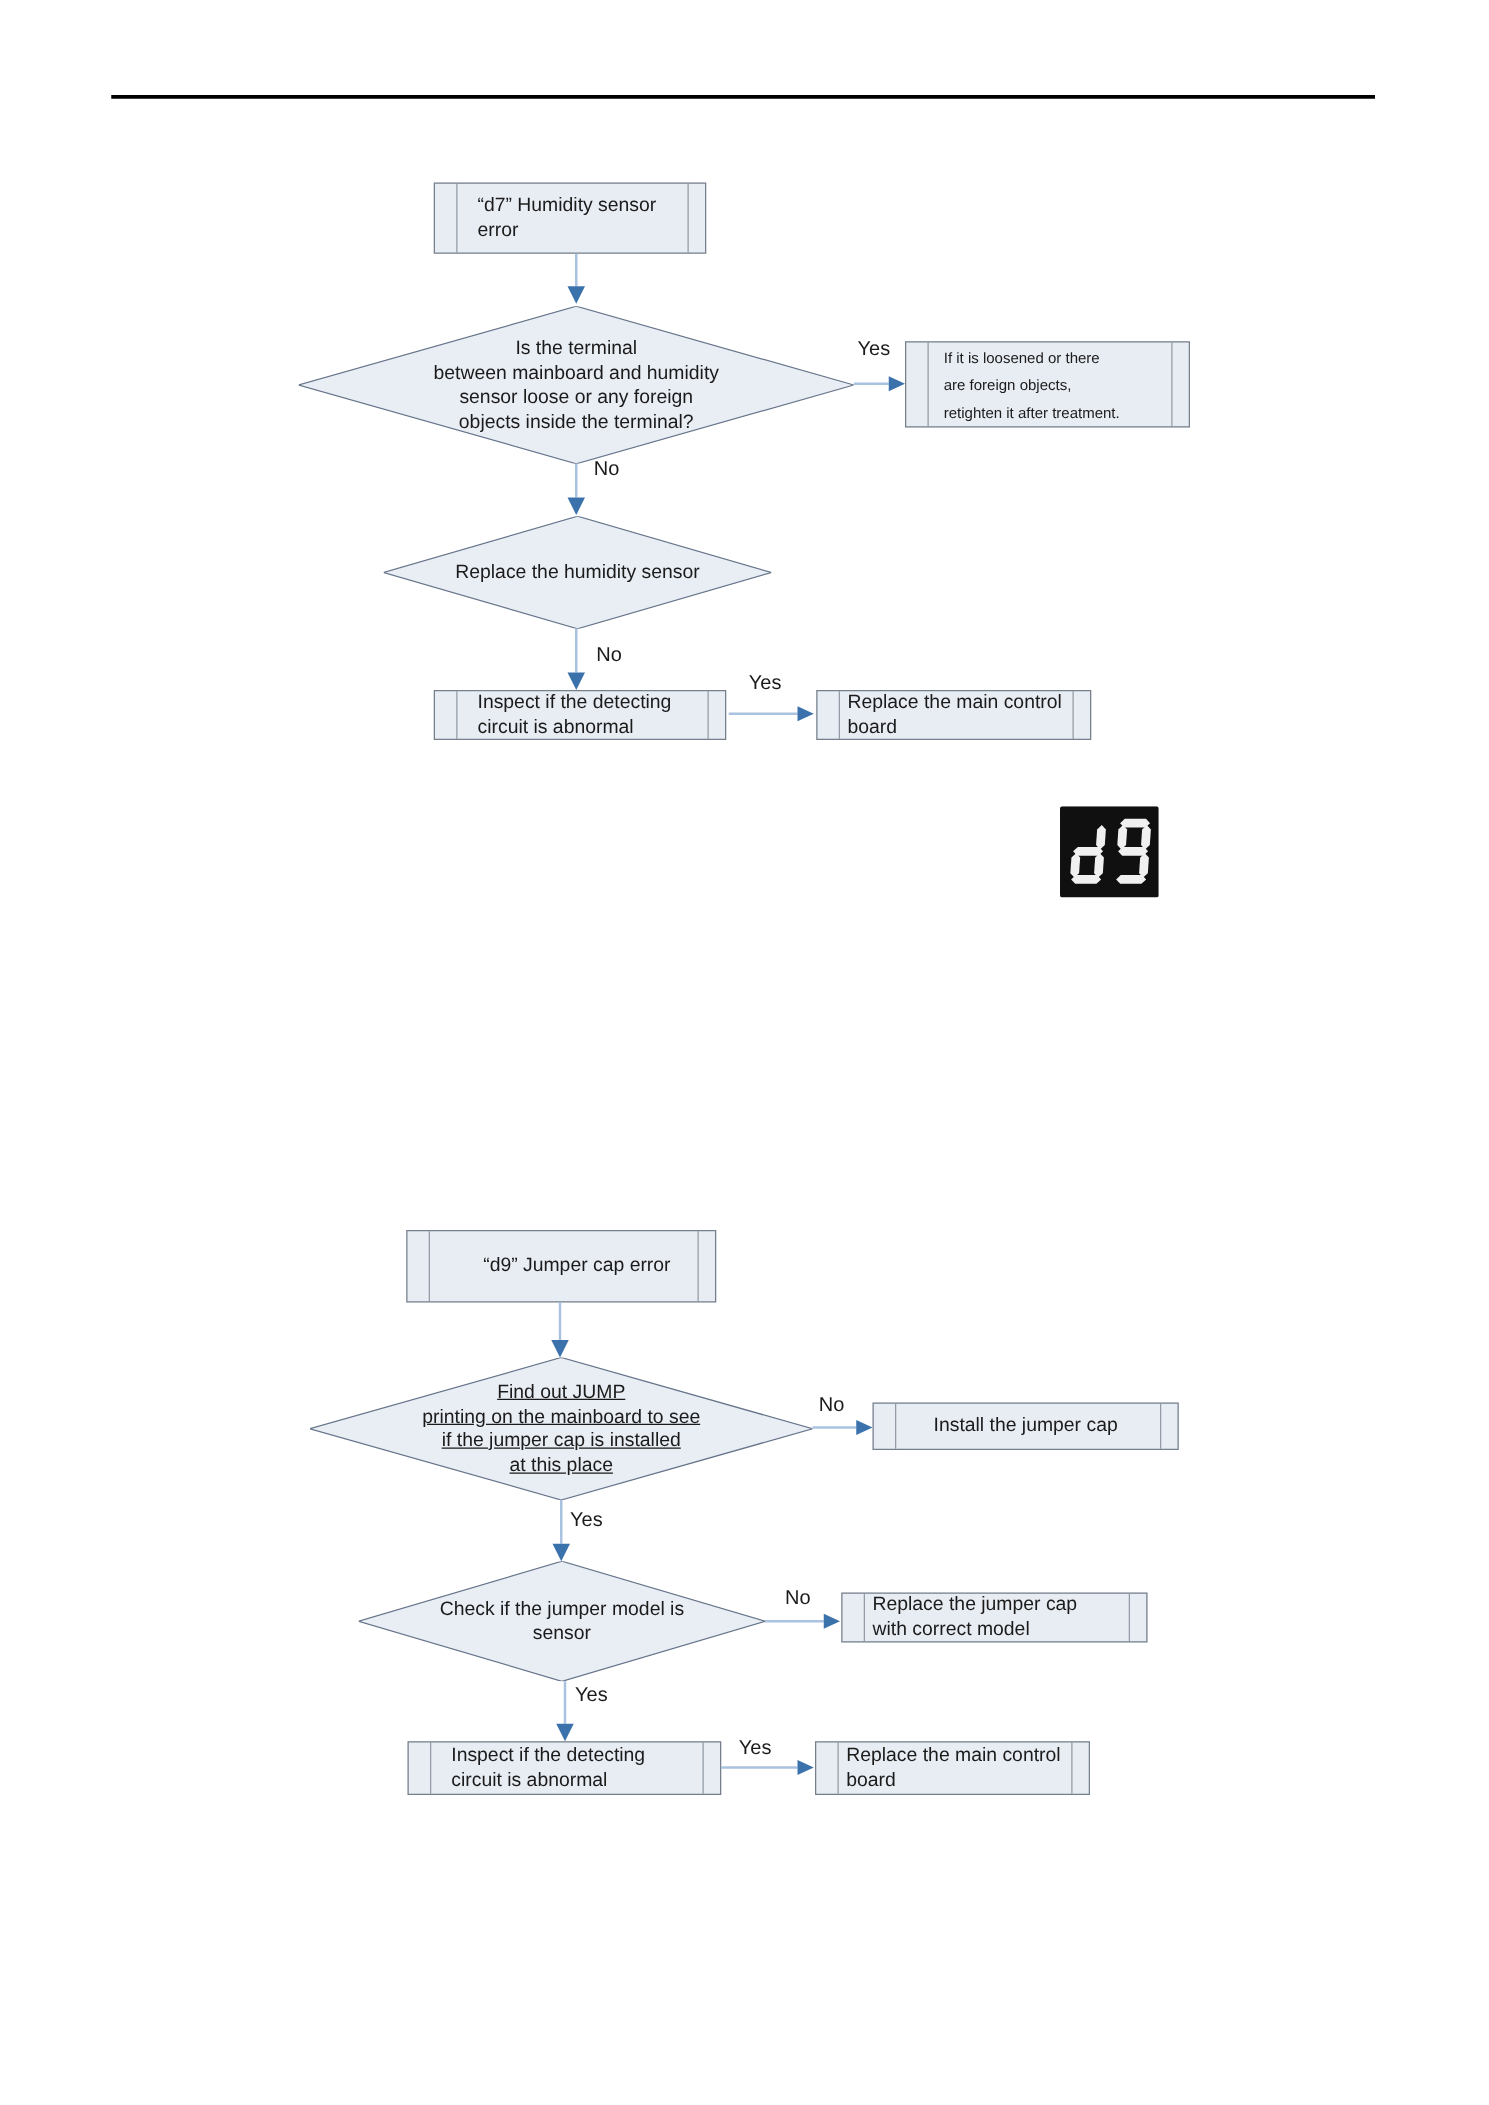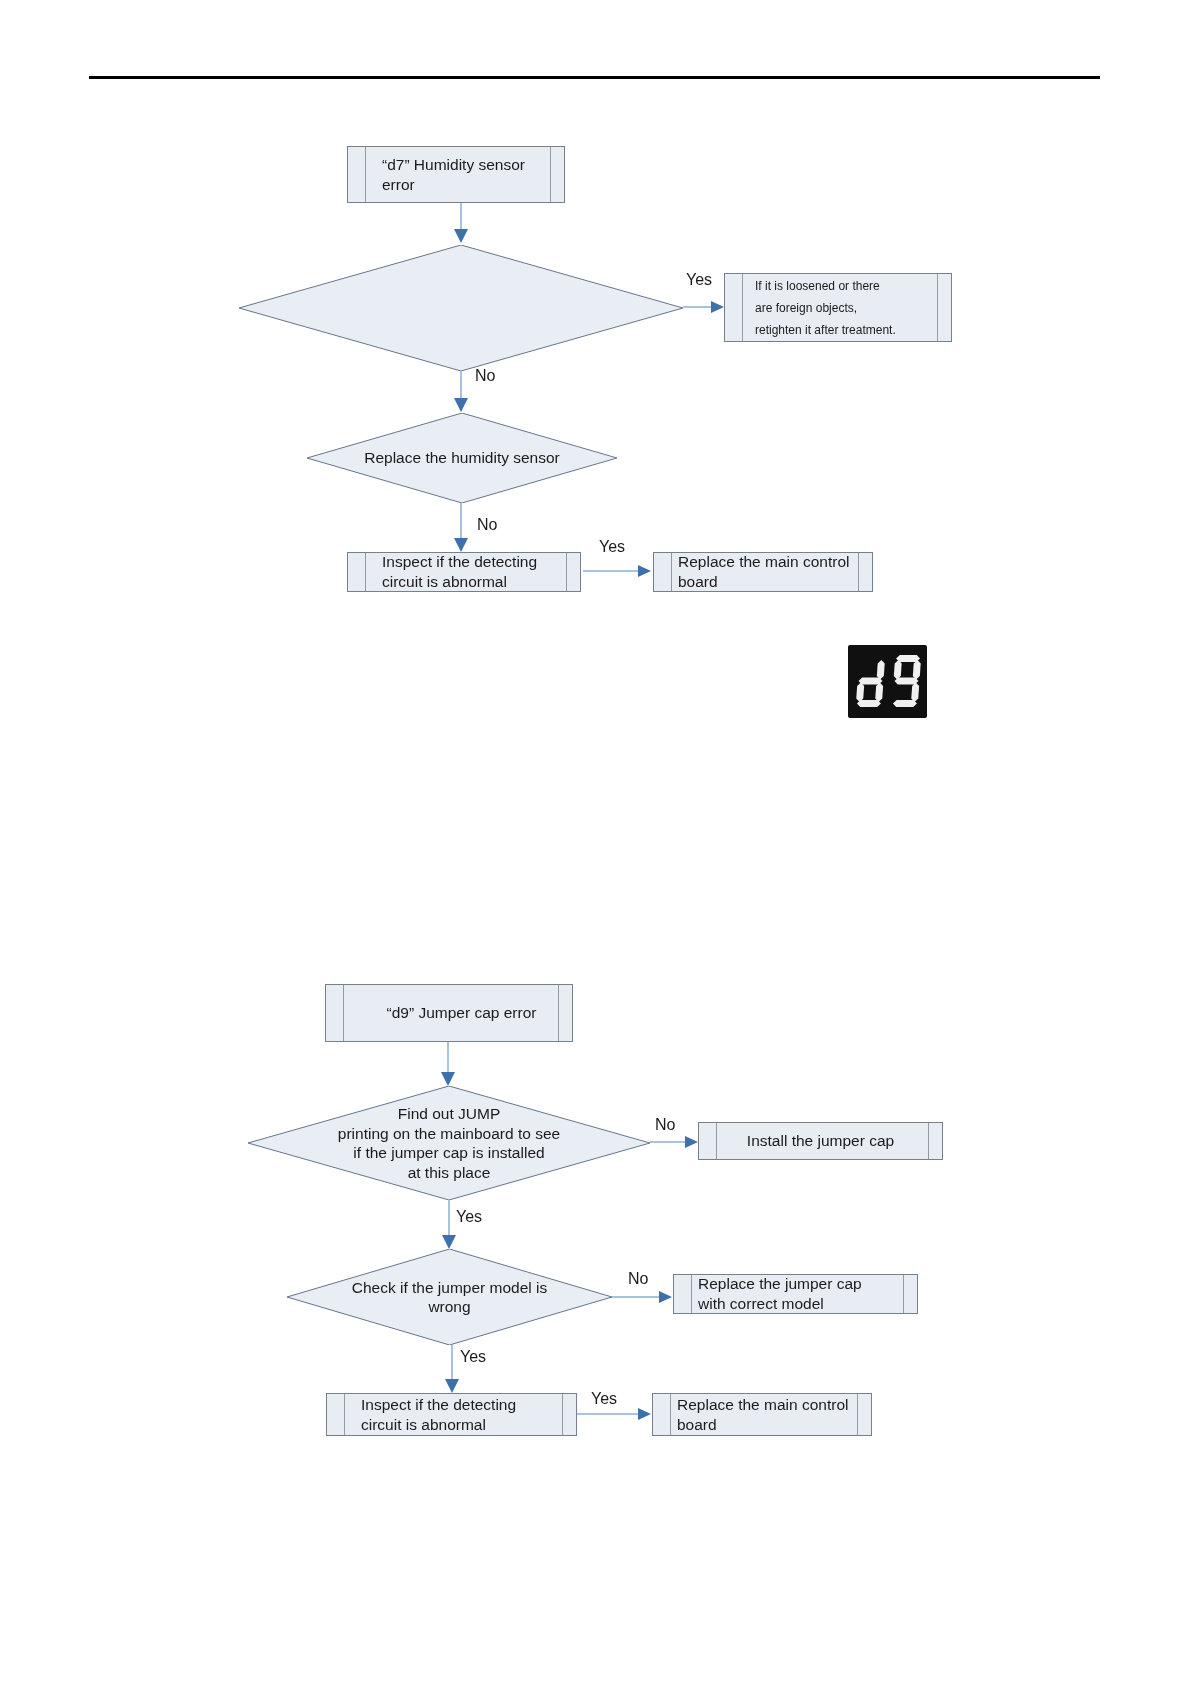--- a/index.html
+++ b/index.html
@@ -66,20 +66,24 @@
     <div class="box" style="left:347px;top:146px;width:218px;height:57px;padding-left:34px;">“d7” Humidity sensor
 error</div>
 
     <div class="vstem" style="left:460px;top:203px;height:26px;"></div>
     <div class="head-down" style="left:454px;top:229px;"></div>
 
     <div class="diamond" style="left:239px;top:245px;width:444px;height:126px;">
       <svg class="dshape" viewBox="0 0 100 100" preserveAspectRatio="none">
         <polygon points="50,0 100,50 50,100 0,50"></polygon>
       </svg>
+      <span class="dtext">Is the terminal
+between mainboard and humidity
+sensor loose or any foreign
+objects inside the terminal?</span>
     </div>
 
     <span class="lbl" style="left:686px;top:271px;">Yes</span>
     <div class="hstem" style="left:683px;top:306px;width:28px;"></div>
     <div class="head-right" style="left:711px;top:301px;"></div>
 
     <div class="box" style="left:724px;top:273px;width:228px;height:69px;padding-left:30px;font-size:12px;line-height:22px;">If it is loosened or there
 are foreign objects,
 retighten it after treatment.</div>
 
@@ -126,21 +130,21 @@
       </g>
   </svg>
 
   <div style="position:absolute;left:0;top:0;">
 
     <div class="box center" style="left:325px;top:984px;width:248px;height:58px;padding-left:47px;">“d9” Jumper cap error</div>
 
     <div class="vstem" style="left:447px;top:1042px;height:30px;"></div>
     <div class="head-down" style="left:441px;top:1072px;"></div>
 
-    <div class="diamond" style="left:248px;top:1086px;width:402px;height:114px;">
+    <div class="diamond" style="left:248px;top:1086px;width:402px;height:114px;text-decoration:underline;">
       <svg class="dshape" viewBox="0 0 100 100" preserveAspectRatio="none">
         <polygon points="50,0 100,50 50,100 0,50"></polygon>
       </svg>
       <span class="dtext">Find out JUMP
 printing on the mainboard to see
 if the jumper cap is installed
 at this place</span>
     </div>
 
     <span class="lbl" style="left:655px;top:1116px;">No</span>
@@ -151,21 +155,21 @@
 
     <span class="lbl" style="left:456px;top:1208px;">Yes</span>
     <div class="vstem" style="left:448px;top:1200px;height:35px;"></div>
     <div class="head-down" style="left:442px;top:1235px;"></div>
 
     <div class="diamond" style="left:287px;top:1249px;width:325px;height:96px;">
       <svg class="dshape" viewBox="0 0 100 100" preserveAspectRatio="none">
         <polygon points="50,0 100,50 50,100 0,50"></polygon>
       </svg>
       <span class="dtext">Check if the jumper model is
-wrong</span>
+sensor</span>
     </div>
 
     <span class="lbl" style="left:628px;top:1270px;">No</span>
     <div class="hstem" style="left:612px;top:1296px;width:47px;"></div>
     <div class="head-right" style="left:659px;top:1291px;"></div>
 
     <div class="box" style="left:673px;top:1274px;width:245px;height:40px;padding-left:24px;">Replace the jumper cap
 with correct model</div>
 
     <span class="lbl" style="left:460px;top:1348px;">Yes</span>

